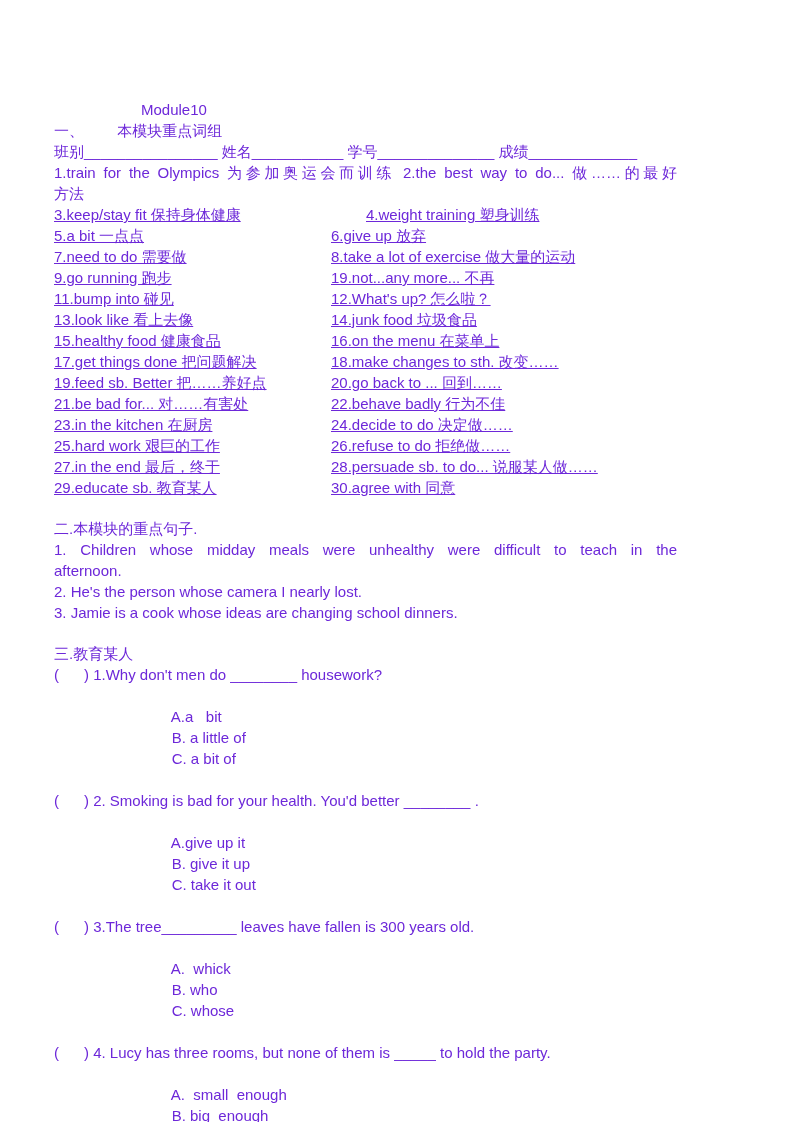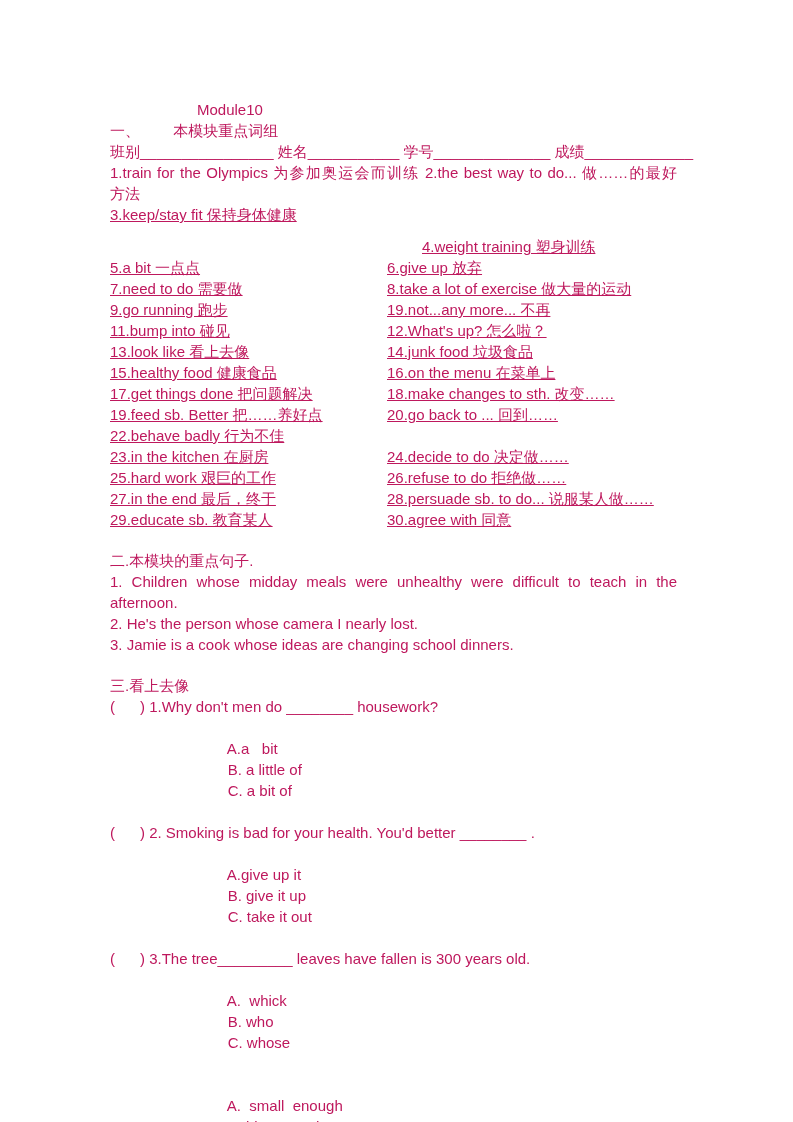--- a/index.html
+++ b/index.html
@@ -2,38 +2,38 @@
 <html><head>
 <meta charset="utf-8">
 <style>
   html, body { margin: 0; padding: 0; background: #ffffff; }
   .page {
     position: relative;
     width: 793px;
     height: 1122px;
     box-sizing: border-box;
     background: #ffffff;
-    padding: 99px 116px 0 110px;
+    padding: 99px 116px 0 54px;
     font-family: "Liberation Sans", sans-serif;
     font-size: 15px;
     line-height: 21px;
-    color: #be185d;
+    color: #6d28d9;
     overflow: hidden;
   }
   .line { white-space: pre; }
   .title { padding-left: 87px; }
   .justify-full {
     white-space: normal;
     text-align: justify;
     text-align-last: justify;
   }
   .prow { display: flex; white-space: pre; text-decoration: underline; }
   .pcell1 { width: 277px; flex: none; }
   .pcell2 { flex: 1; }
-  .indent1 { padding-left: 35px; margin-top: 32px; }
+  .indent1 { padding-left: 35px; }
   .sec-gap { height: 20px; }
   .opts { padding-left: 101px; white-space: pre; }
   .opt { margin-right: 30px; white-space: pre; margin-top: 20px; }
 </style>
 </head>
 <body>
 
 <div class="page">
 
   <div class="line title">Module10</div>
@@ -74,20 +74,21 @@
   </div>
   <div class="prow">
     <span class="pcell1">17.get things done 把问题解决</span>
     <span class="pcell2">18.make changes to sth. 改变……</span>
   </div>
   <div class="prow">
     <span class="pcell1">19.feed sb. Better 把……养好点</span>
     <span class="pcell2">20.go back to ... 回到……</span>
   </div>
   <div class="prow">
+    <span class="pcell1">21.be bad for... 对……有害处</span>
     <span class="pcell2">22.behave badly 行为不佳</span>
   </div>
   <div class="prow">
     <span class="pcell1">23.in the kitchen 在厨房</span>
     <span class="pcell2">24.decide to do 决定做……</span>
   </div>
   <div class="prow">
     <span class="pcell1">25.hard work 艰巨的工作</span>
     <span class="pcell2">26.refuse to do 拒绝做……</span>
   </div>
@@ -103,21 +104,21 @@
   <div class="sec-gap"></div>
 
   <div class="line">二.本模块的重点句子.</div>
   <div class="justify-full">1. Children whose midday meals were unhealthy were difficult to teach in the</div>
   <div class="line">afternoon.</div>
   <div class="line">2. He's the person whose camera I nearly lost.</div>
   <div class="line">3. Jamie is a cook whose ideas are changing school dinners.</div>
 
   <div class="sec-gap"></div>
 
-  <div class="line">三.看上去像</div>
+  <div class="line">三.教育某人</div>
 
   <div class="line">(      ) 1.Why don't men do ________ housework?</div>
   <div class="opts">
     <span class="opt">A.a   bit</span>
     <span class="opt">B. a little of</span>
     <span class="opt">C. a bit of</span>
   </div>
 
   <div class="line">(      ) 2. Smoking is bad for your health. You'd better ________ .</div>
   <div class="opts">
@@ -126,19 +127,20 @@
     <span class="opt">C. take it out</span>
   </div>
 
   <div class="line">(      ) 3.The tree_________ leaves have fallen is 300 years old.</div>
   <div class="opts">
     <span class="opt">A.  whick</span>
     <span class="opt">B. who</span>
     <span class="opt">C. whose</span>
   </div>
 
+  <div class="line">(      ) 4. Lucy has three rooms, but none of them is _____ to hold the party.</div>
   <div class="opts">
     <span class="opt">A.  small  enough</span>
     <span class="opt">B. big  enough</span>
     
   </div>
 
 </div>
 
 </body></html>

